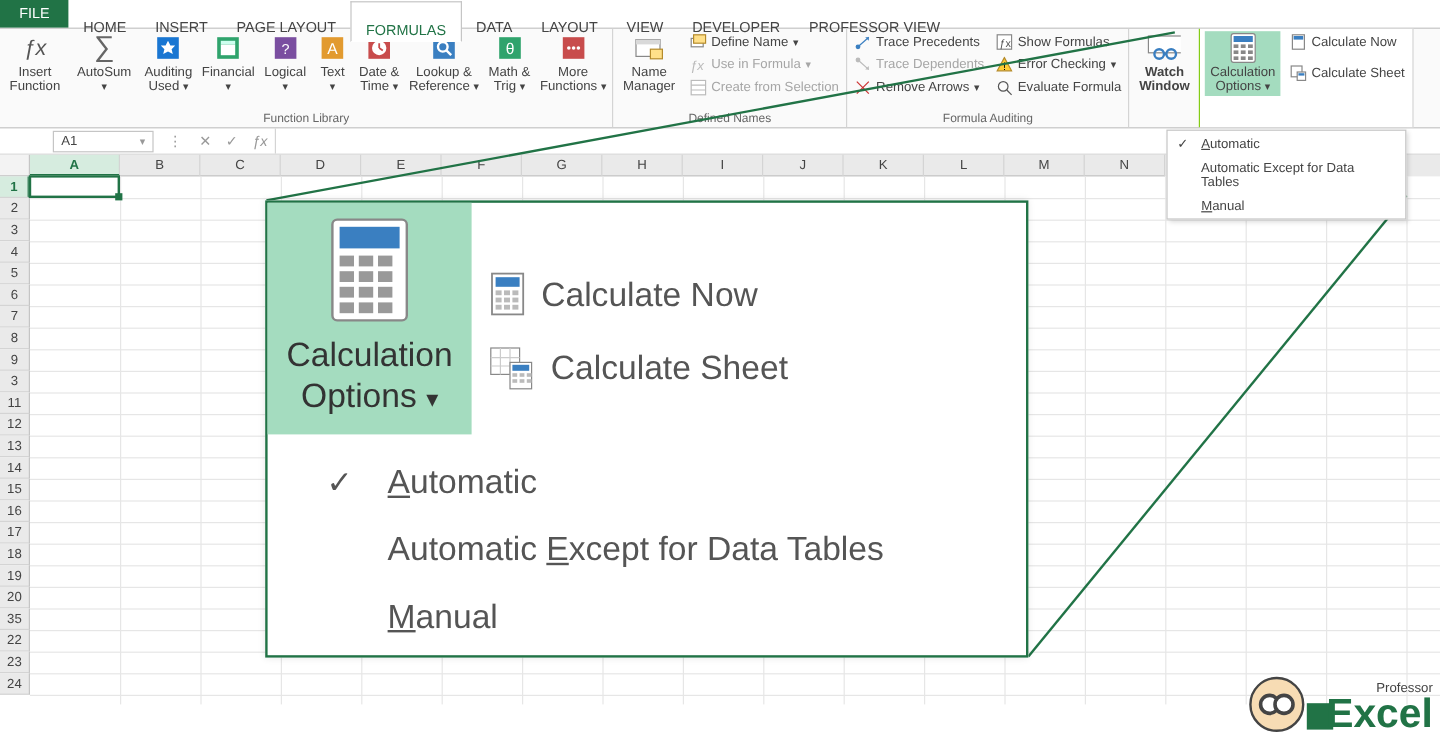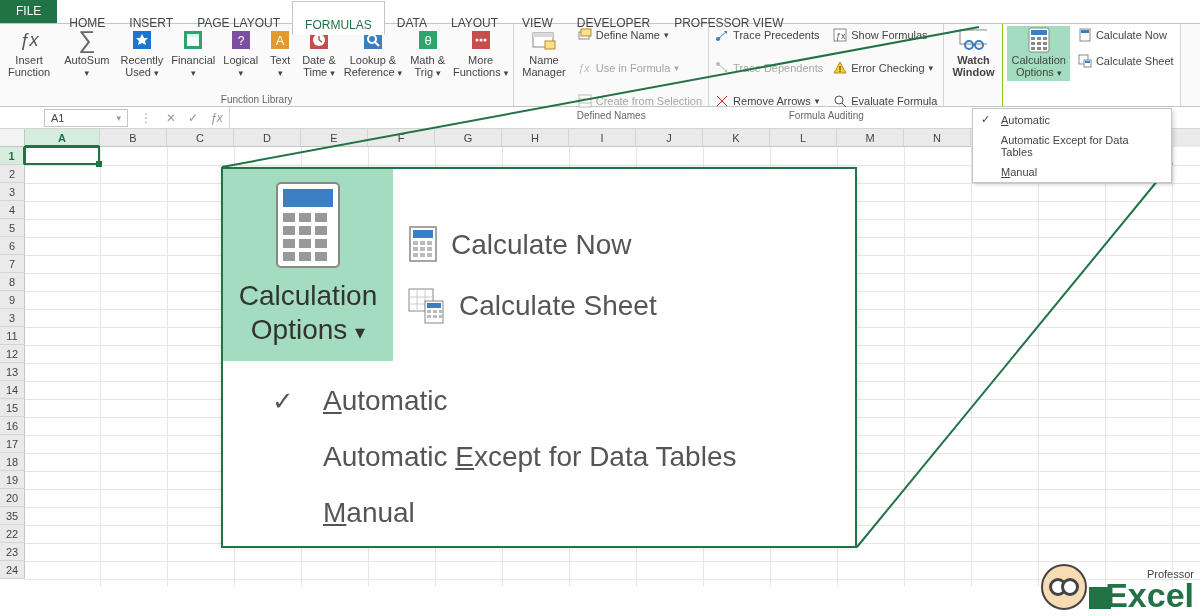--- a/index.html
+++ b/index.html
@@ -11,21 +11,21 @@
   .tab { padding: 16px 12px; cursor: default; }
   .tab.active { color: #217346; border: 1px solid #c5c5c5; border-bottom: 1px solid #fff; position: relative; top: 1px; background: #fff; }
   .ribbon { border-top: 1px solid #c5c5c5; border-bottom: 1px solid #c5c5c5; height: 84px; display: flex; background: #fafafa; font-size: 11px; color: #444; }
   .group { display: flex; flex-direction: column; border-right: 1px solid #d4d4d4; padding: 2px 4px 0 4px; }
   .group .btn-row { display: flex; flex: 1; align-items: flex-start; gap: 6px; }
   .group .group-label { text-align: center; font-size: 10px; color: #666; padding-bottom: 1px; }
   .rb-btn { display: flex; flex-direction: column; align-items: center; justify-content: flex-start; min-width: 36px; padding: 2px 4px; gap: 2px; text-align: center; line-height: 12px; font-size: 11px; }
   .rb-btn.tight { min-width: 30px; padding: 2px 1px; }
   .rb-icon { width: 28px; height: 24px; display: flex; align-items: center; justify-content: center; }
   .small-item { display: flex; align-items: center; gap: 4px; font-size: 11px; padding: 1px 2px; line-height: 16px; white-space: nowrap; }
-  .col-stack { display:flex; flex-direction:column; gap:15px; }
+  .col-stack { display:flex; flex-direction:column; gap:1px; }
   .dd { font-size: 9px; }
   .disabled { color: #a6a6a6; }
 
   .group.calc-highlight { background:#fff; }
   .calc-options-highlight { background:#a4dcbf; padding:2px 4px; }
 
   
   .calc-dropdown { position:absolute; top:108px; right:28px; width:200px; background:#fff; border:1px solid #c5c5c5; box-shadow:2px 2px 4px rgba(0,0,0,0.15); font-size:11px; z-index:20; }
   .calc-dropdown .item { display:flex; align-items:center; gap:8px; padding:4px 10px 4px 8px; }
   .calc-dropdown .item .chk { width:12px; }
@@ -113,21 +113,21 @@
           </div>
         <span><span>AutoSum</span><br><span class="dd">▾</span></span>
       </div>
       <div class="rb-btn tight">
         <div class="rb-icon">
             <svg width="22" height="22">
               <rect x="2" y="2" width="18" height="18" fill="#1976d2"></rect>
               <path d="M11 5 L13 9 L17 9 L14 12 L15 16 L11 14 L7 16 L8 12 L5 9 L9 9 Z" fill="#fff"></path>
             </svg>
           </div>
-        <span><span style="white-space:pre;">Recently
+        <span><span style="white-space:pre;">Auditing
 Used</span> <span class="dd">▾</span></span>
       </div>
       <div class="rb-btn tight">
         <div class="rb-icon">
             <svg width="22" height="22">
               <rect x="2" y="2" width="18" height="18" fill="#2fa36c"></rect>
               <rect x="5" y="8" width="12" height="9" fill="#fff"></rect>
               <rect x="5" y="5" width="12" height="3" fill="#cfe"></rect>
             </svg>
           </div>

